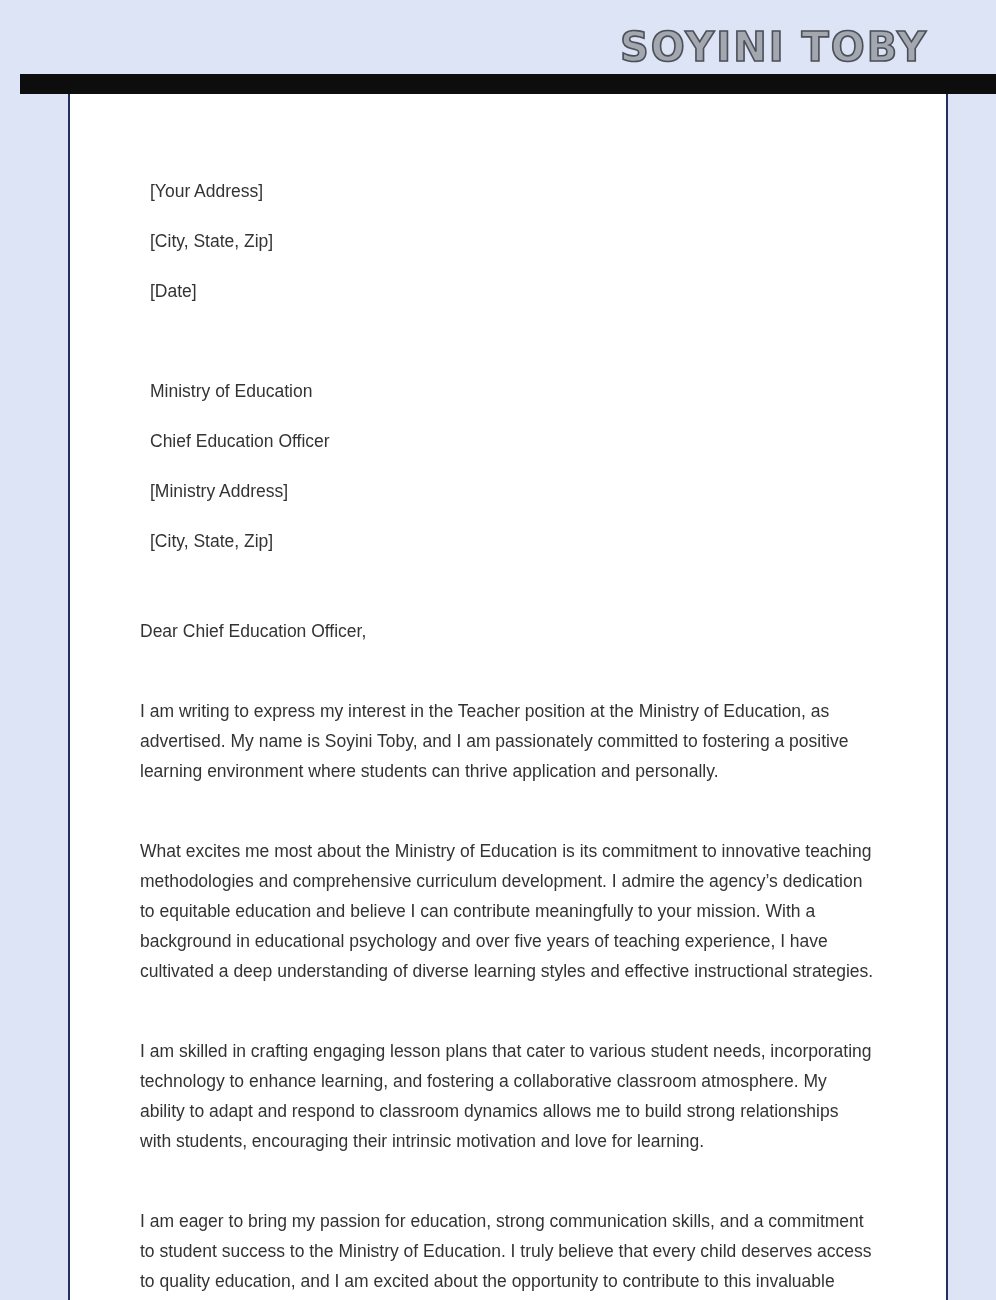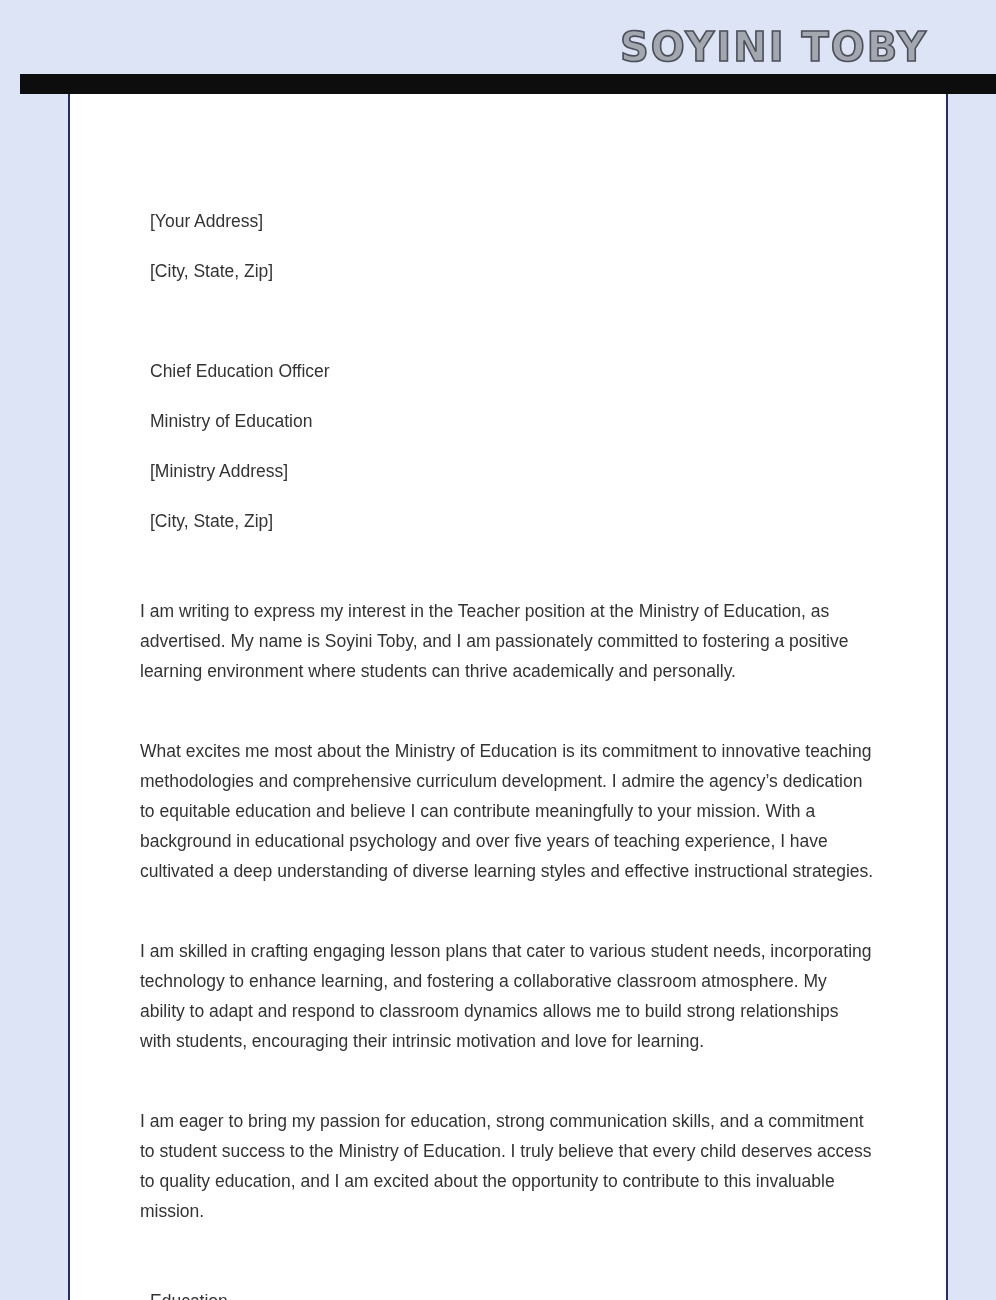--- a/index.html
+++ b/index.html
@@ -52,50 +52,52 @@
     position: relative;
   }
 
   .letter {
     font-size: 17.5px;
     line-height: 30px;
     color: #333333;
     max-width: 800px;
   }
 
-  .block { margin-bottom: 30px; margin-top: 30px; }
+  .block { margin-bottom: 30px; }
 
   .line { display: block; }
 </style>
 </head>
 <body>
 
 <div class="header">
   <div class="candidate-name">SOYINI TOBY</div>
 </div>
 
 <div class="header-divider"></div>
 
 <div class="page">
   <div class="letter">
 
     <div class="block">
       <span class="line">[Your Address]</span>
       <span class="line">[City, State, Zip]</span>
+      <span class="line">[Date]</span>
     </div>
 
     <div class="block">
+      <span class="line">Ministry of Education</span>
       <span class="line">Chief Education Officer</span>
-      <span class="line">Ministry of Education</span>
       <span class="line">[Ministry Address]</span>
       <span class="line">[City, State, Zip]</span>
     </div>
 
+    <div class="block">Dear Chief Education Officer,</div>
 
-    <p class="block">I am writing to express my interest in the Teacher position at the Ministry of Education, as advertised. My name is Soyini Toby, and I am passionately committed to fostering a positive learning environment where students can thrive academically and personally.</p>
+    <p class="block">I am writing to express my interest in the Teacher position at the Ministry of Education, as advertised. My name is Soyini Toby, and I am passionately committed to fostering a positive learning environment where students can thrive application and personally.</p>
     <p class="block">What excites me most about the Ministry of Education is its commitment to innovative teaching methodologies and comprehensive curriculum development. I admire the agency’s dedication to equitable education and believe I can contribute meaningfully to your mission. With a background in educational psychology and over five years of teaching experience, I have cultivated a deep understanding of diverse learning styles and effective instructional strategies.</p>
     <p class="block">I am skilled in crafting engaging lesson plans that cater to various student needs, incorporating technology to enhance learning, and fostering a collaborative classroom atmosphere. My ability to adapt and respond to classroom dynamics allows me to build strong relationships with students, encouraging their intrinsic motivation and love for learning.</p>
     <p class="block">I am eager to bring my passion for education, strong communication skills, and a commitment to student success to the Ministry of Education. I truly believe that every child deserves access to quality education, and I am excited about the opportunity to contribute to this invaluable mission.</p>
 
     <div class="block">
       <span class="line">Education,</span>
       <span class="line">Soyini Toby</span>
     </div>
 
   </div>

